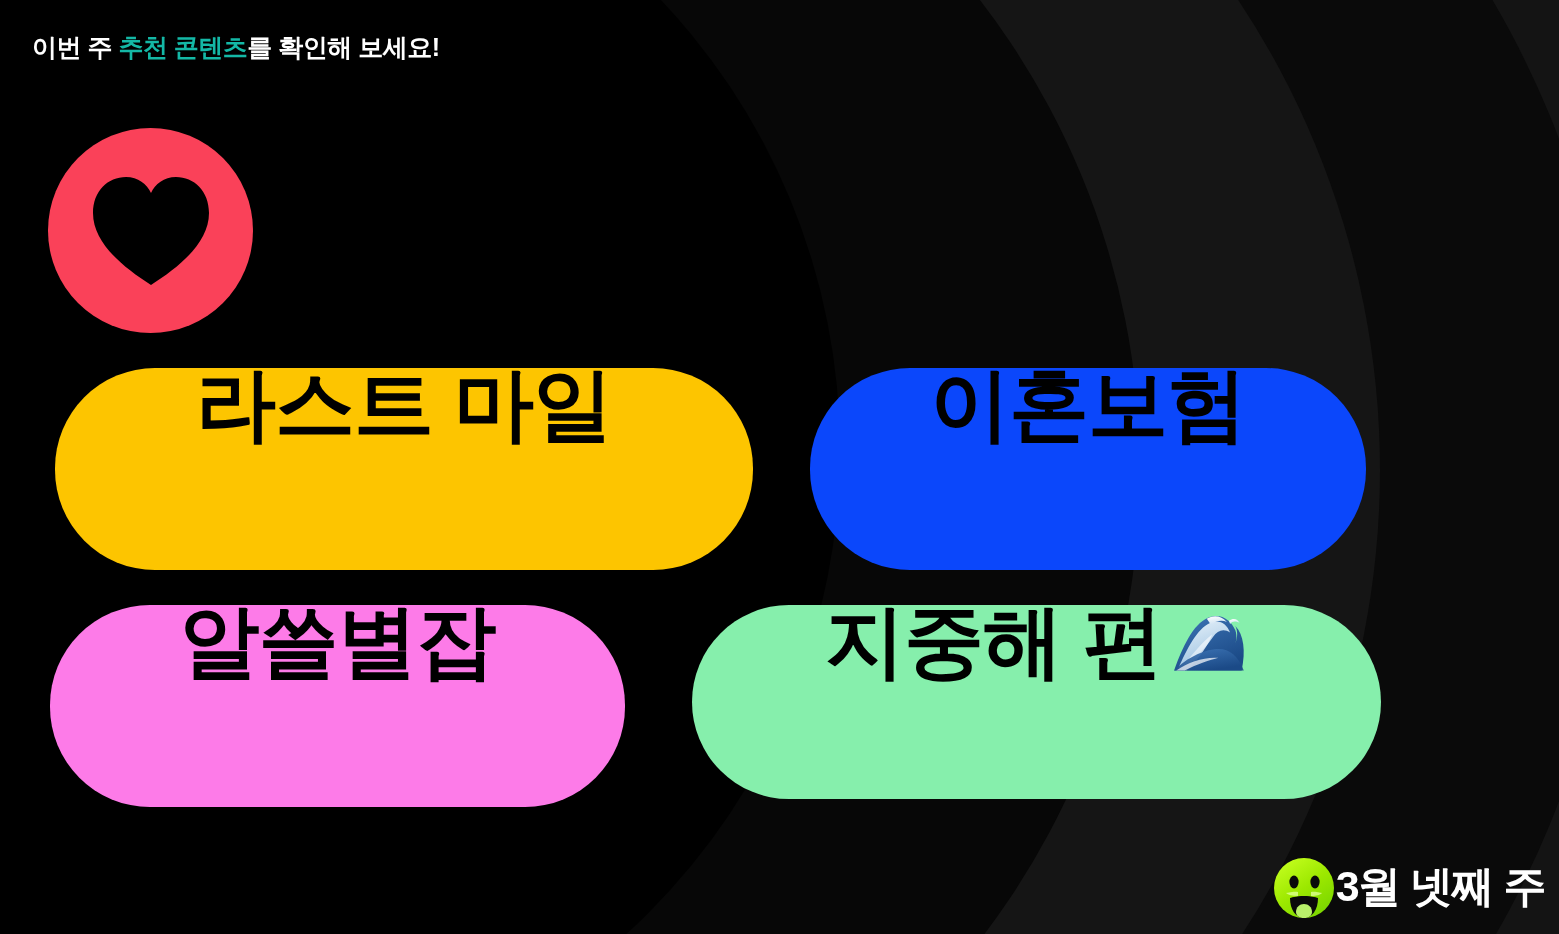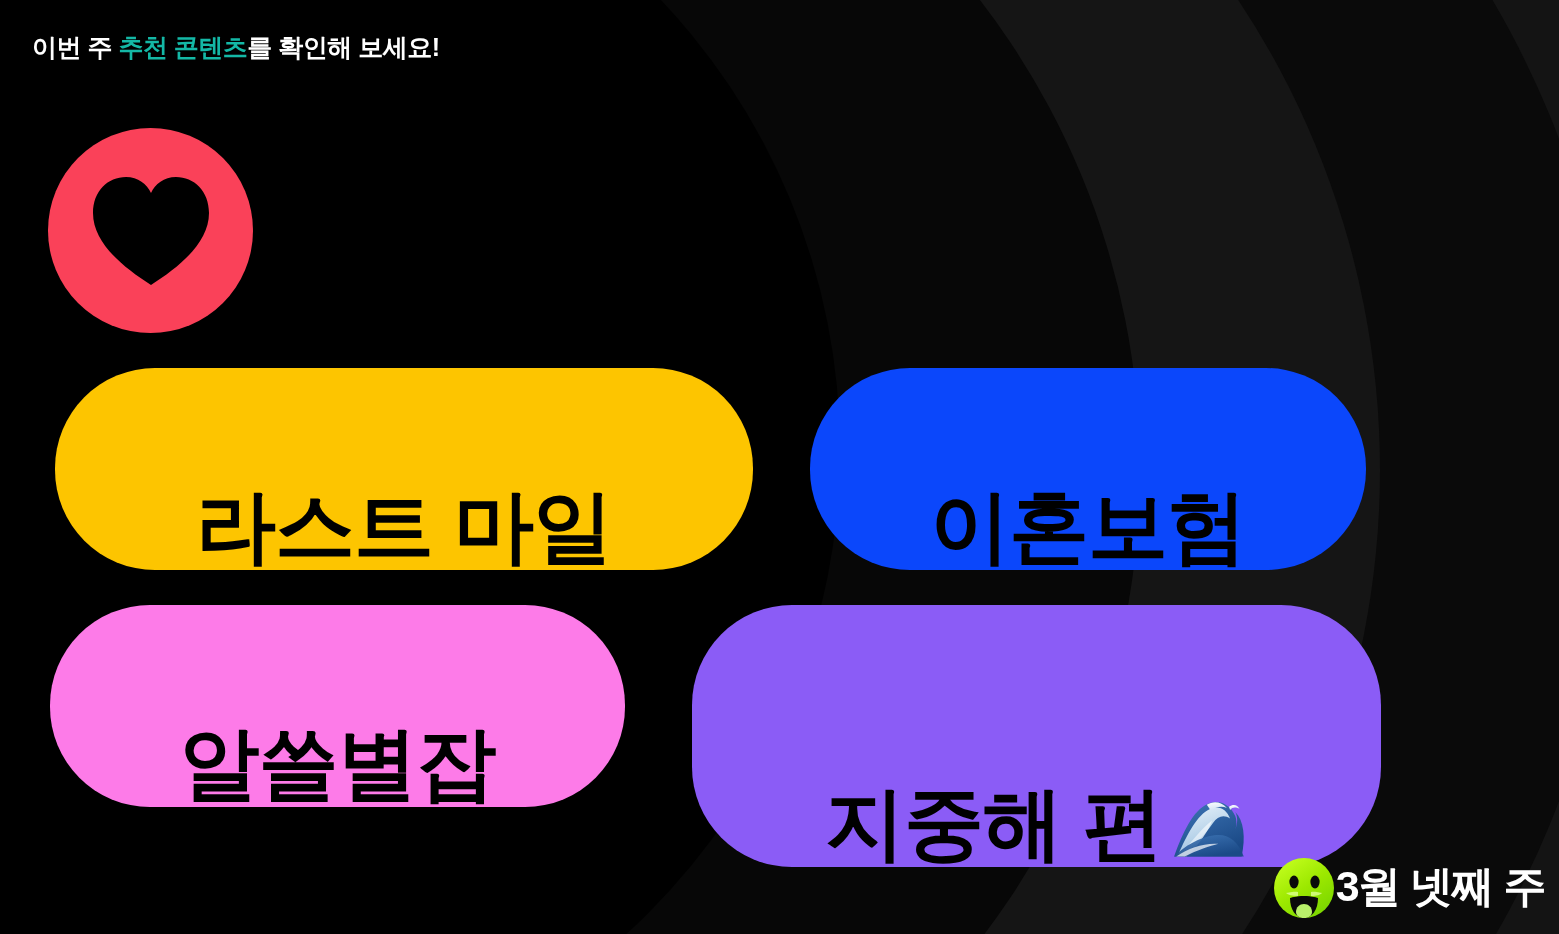--- a/index.html
+++ b/index.html
@@ -102,37 +102,37 @@
     line-height:1;
     transform:translateY(-2px);
   }
 
   
   .pill {
     position:absolute;
     border-radius:100px;
     z-index:6;
     display:flex;
-    align-items:flex-end;
+    align-items:flex-start;
     justify-content:center;
   }
   .pill .label {
     font-size:80px;
     font-weight:bold;
     color:#000000;
     letter-spacing:-1px;
     white-space:nowrap;
     line-height:1;
     transform:translateY(-3px);
   }
 
   .pill-yellow { left:55px;  top:368px; width:698px; height:202px; background:#FDC500; }
   .pill-blue   { left:810px; top:368px; width:556px; height:202px; background:#0B47FB; }
   .pill-pink   { left:50px;  top:605px; width:575px; height:202px; background:#FD7BE8; }
-  .pill-green  { left:692px; top:605px; width:689px; height:262px; background:#8b5cf6; }
+  .pill-green  { left:692px; top:605px; width:689px; height:194px; background:#86efac; }
 
   .wave-emoji {
     display:inline-block;
     width:76px; height:76px;
     vertical-align:-14px;
     margin-left:10px;
   }
 
   
   .week-badge {

